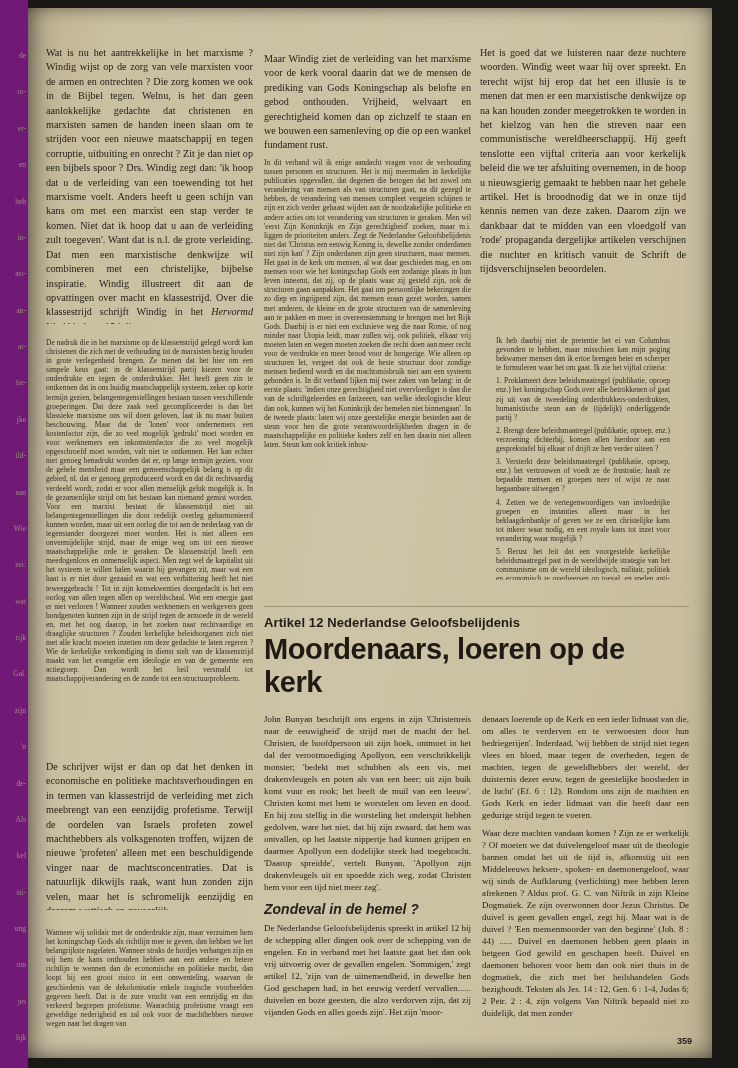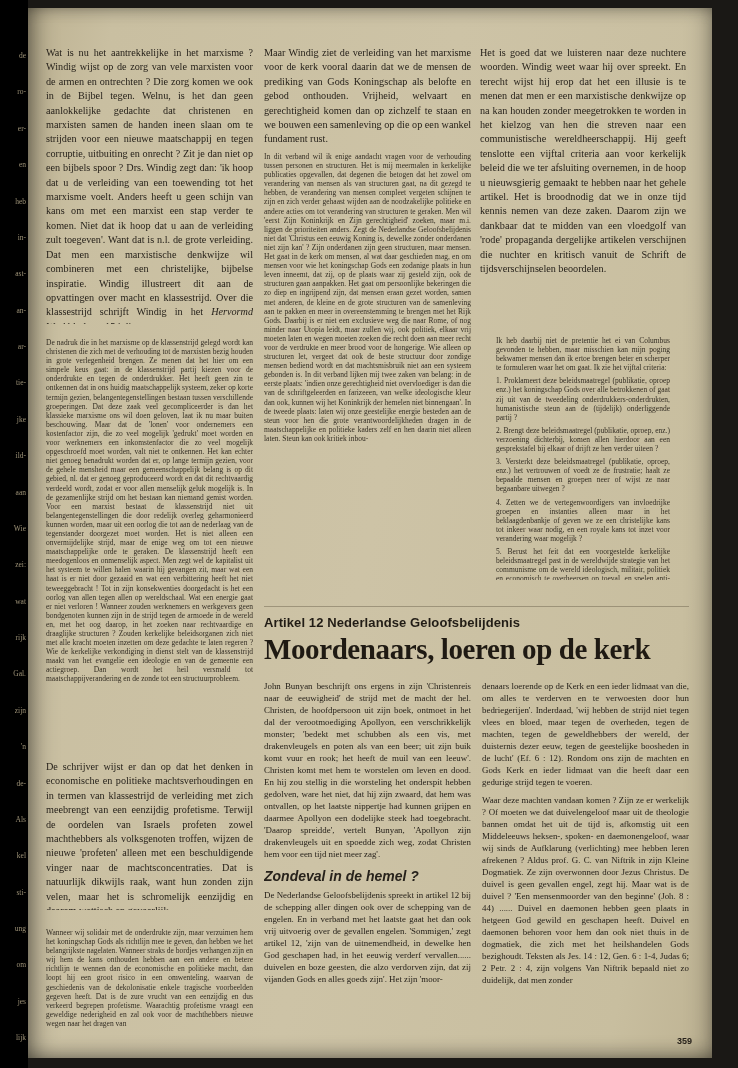--- a/index.html
+++ b/index.html
@@ -1,20 +1,20 @@
 <!DOCTYPE html>
 <html lang="nl"><head>
 <meta charset="utf-8">
 <title>Magazine page scan</title>
 <style>
   html,body{margin:0;padding:0;background:#100f0d;}
   .canvas{position:relative;width:738px;height:1068px;background:#1a1815;overflow:hidden;}
 
   
-  .edge-left{position:absolute;left:0;top:0;width:28px;height:100%;background:#000000;z-index:2;}
+  .edge-left{position:absolute;left:0;top:0;width:28px;height:100%;background:#701a75;z-index:2;}
   .edge-frags{height:100%;box-sizing:border-box;padding:52px 2px 26px 0;display:flex;flex-direction:column;justify-content:space-between;}
   .edge-frag{display:block;text-align:right;font-family:"Liberation Serif",serif;font-size:7.5px;color:#9c9176;line-height:1;}
 
   
   .page{position:absolute;left:28px;top:8px;width:684px;height:1050px;
     background:linear-gradient(100deg,#bdb292 0%,#c9bfa1 10%,#cdc3a6 50%,#c8be9f 88%,#beb393 100%);
     box-shadow:inset 14px 0 24px -10px rgba(0,0,0,.5), inset -14px 0 24px -12px rgba(0,0,0,.35), inset 0 -12px 20px -10px rgba(0,0,0,.3), inset 0 8px 16px -10px rgba(0,0,0,.25);}
 
   .col{position:absolute;}
   #col1{left:18px;top:38px;width:207px;height:1004px;}
@@ -23,21 +23,21 @@
 
   .blk{overflow:hidden;display:block;}
   .body-text{font-family:"Liberation Serif",serif;font-size:10.2px;line-height:14.4px;text-align:justify;color:#27221b;margin:0;}
   .body-text em{font-style:italic;}
   .small-text{font-family:"Liberation Serif",serif;font-size:7.5px;line-height:9.1px;text-align:justify;color:#332d23;margin:0;}
   .crit p{margin:0 16px 4px;}
 
   .article{position:absolute;left:236px;top:598px;width:425px;height:440px;overflow:hidden;}
   .rule{height:1px;background:#6f6650;opacity:.5;margin:0 0 7px;}
   .kicker{font-family:"Liberation Sans",sans-serif;font-weight:700;font-size:13px;margin:8px 0 3px;color:#211c15;letter-spacing:.1px;}
-  .headline{font-family:Liberation Serif, serif;font-weight:700;font-size:29px;letter-spacing:-.4px;margin:0 0 14px;color:#1f1a13;}
+  .headline{font-family:Liberation Sans, sans-serif;font-weight:700;font-size:29px;letter-spacing:-.4px;margin:0 0 14px;color:#1f1a13;}
   .art-cols{display:flex;gap:11px;}
   .art-col{width:207px;height:372px;overflow:hidden;}
   .art-text{font-family:"Liberation Serif",serif;font-size:8.9px;line-height:12px;text-align:justify;color:#27221b;margin:0 0 6px;}
   .subhead{font-family:"Liberation Sans",sans-serif;font-weight:700;font-style:italic;font-size:14px;margin:8px 0 5px;color:#27221b;}
 
   .page-num{position:absolute;right:20px;bottom:12px;font-family:"Liberation Sans",sans-serif;font-weight:700;font-size:9px;color:#27221b;}
 </style>
 </head>
 <body>
 
@@ -79,21 +79,21 @@
   <div class="page">
 
     <section class="col" id="col1">
       <p class="body-text blk" style="height:278px"><span>Wat is nu het aantrekkelijke in het marxisme ? Windig wijst op de zorg van vele marxisten voor de armen en ontrechten ? Die zorg komen we ook in de Bijbel tegen. Welnu, is het dan geen aanlokkelijke gedachte dat christenen en marxisten samen de handen ineen slaan om te strijden voor een nieuwe maatschappij en tegen corruptie, uitbuiting en onrecht ? Zit je dan niet op een bijbels spoor ? Drs. Windig zegt dan: 'ik hoop dat u de verleiding van een toewending tot het marxisme voelt. Anders heeft u geen schijn van kans om met een marxist een stap verder te komen. Niet dat ik hoop dat u aan de verleiding zult toegeven'. Want dat is n.l. de grote verleiding. Dat men een marxistische denkwijze wil combineren met een christelijke, bijbelse inspiratie. Windig illustreert dit aan de opvattingen over macht en klassestrijd. Over die klassestrijd schrijft Windig in het </span><em>Hervormd Weekblad</em><span> van 15 juli:</span></p>
       <p class="small-text blk" style="height:392px;margin-top:14px">De nadruk die in het marxisme op de klassenstrijd gelegd wordt kan christenen die zich met de verhouding tot de marxisten bezig houden in grote verlegenheid brengen. Ze menen dat het hier om een simpele keus gaat: in de klassenstrijd partij kiezen voor de onderdrukte en tegen de onderdrukker. Het heeft geen zin te ontkennen dat in ons huidig maatschappelijk systeem, zeker op korte termijn gezien, belangentegenstellingen bestaan tussen verschillende groeperingen. Dat deze zaak veel gecompliceerder is dan het klassieke marxisme ons wil doen geloven, laat ik nu maar buiten beschouwing. Maar dat de 'lonen' voor ondernemers een kostenfactor zijn, die zo veel mogelijk 'gedrukt' moet worden en voor werknemers een inkomstenfactor die zo veel mogelijk opgeschroefd moet worden, valt niet te ontkennen. Het kan echter niet genoeg benadrukt worden dat er, op lange termijn gezien, voor de gehele mensheid maar een gemeenschappelijk belang is op dit gebied, nl. dat er genoeg geproduceerd wordt en dat dit rechtvaardig verdeeld wordt, zodat er voor allen menselijk geluk mogelijk is. In de gezamenlijke strijd om het bestaan kan niemand gemist worden. Voor een marxist bestaat de klassenstrijd niet uit belangentegenstellingen die door redelijk overleg geharmonieerd kunnen worden, maar uit een oorlog die tot aan de nederlaag van de tegenstander doorgezet moet worden. Het is niet alleen een onvermijdelijke strijd, maar de enige weg om tot een nieuwe maatschappelijke orde te geraken. De klassenstrijd heeft een meedogenloos en onmenselijk aspect. Men zegt wel de kapitalist uit het systeem te willen halen waarin hij gevangen zit, maar wat een haat is er niet door gezaaid en wat een verbittering heeft het niet teweeggebracht ! Tot in zijn konsekwenties doorgedacht is het een oorlog van allen tegen allen op wereldschaal. Wat een energie gaat er niet verloren ! Wanneer zouden werknemers en werkgevers geen bondgenoten kunnen zijn in de strijd tegen de armoede in de wereld en, met het oog daarop, in het zoeken naar rechtvaardige en draaglijke structuren ? Zouden kerkelijke beleidsorganen zich niet met alle kracht moeten inzetten om deze gedachte te laten regeren ? Wie de kerkelijke verkondiging in dienst stelt van de klassenstrijd maakt van het evangelie een ideologie en van de gemeente een actiegroep. Dan wordt het heil versmald tot maatschappijverandering en de zonde tot een structuurprobleem.</p>
       <p class="body-text blk" style="height:150px;margin-top:30px">De schrijver wijst er dan op dat het denken in economische en politieke machtsverhoudingen en in termen van klassestrijd de verleiding met zich meebrengt van een eenzijdig profetisme. Terwijl de oordelen van Israels profeten zowel machthebbers als volksgenoten troffen, wijzen de nieuwe 'profeten' alleen met een beschuldigende vinger naar de machtsconcentraties. Dat is natuurlijk dikwijls raak, want hun zonden zijn velen, maar het is schromelijk eenzijdig en daarom wettisch en gevaarlijk.</p>
       <p class="small-text blk" style="height:120px;margin-top:18px">Wanneer wij solidair met de onderdrukte zijn, maar verzuimen hem het koningschap Gods als richtlijn mee te geven, dan hebben we het belangrijkste nagelaten. Wanneer straks de bordjes verhangen zijn en wij hem de kans onthouden hebben aan een andere en betere richtlijn te wennen dan de economische en politieke macht, dan loopt hij een groot risico in een omwenteling, waarvan de geschiedenis van de dekolonisatie enkele tragische voorbeelden gegeven heeft. Dat is de zure vrucht van een eenzijdig en dus verkeerd begrepen profetisme. Waarachtig profetisme vraagt een geweldige nederigheid en zal ook voor de machthebbers nieuwe wegen naar het dragen van</p>
     </section>
 
     <section class="col" id="col2">
-      <p class="body-text blk" style="height:98px;">Maar Windig ziet de verleiding van het marxisme voor de kerk vooral daarin dat we de mensen de prediking van Gods Koningschap als belofte en gebod onthouden. Vrijheid, welvaart en gerechtigheid komen dan op zichzelf te staan en we bouwen een samenleving op die op een wankel fundament rust.</p>
+      <p class="body-text blk" style="height:98px;margin-top:6px">Maar Windig ziet de verleiding van het marxisme voor de kerk vooral daarin dat we de mensen de prediking van Gods Koningschap als belofte en gebod onthouden. Vrijheid, welvaart en gerechtigheid komen dan op zichzelf te staan en we bouwen een samenleving op die op een wankel fundament rust.</p>
       <p class="small-text blk" style="height:420px;margin-top:8px">In dit verband wil ik enige aandacht vragen voor de verhouding tussen personen en structuren. Het is mij meermalen in kerkelijke publicaties opgevallen, dat degenen die betogen dat het zowel om verandering van mensen als van structuren gaat, na dit gezegd te hebben, de verandering van mensen compleet vergeten schijnen te zijn en zich verder gehaast wijden aan de noodzakelijke politieke en andere acties om tot verandering van structuren te geraken. Men wil 'eerst Zijn Koninkrijk en Zijn gerechtigheid' zoeken, maar m.i. liggen de prioriteiten anders. Zegt de Nederlandse Geloofsbelijdenis niet dat 'Christus een eeuwig Koning is, dewelke zonder onderdanen niet zijn kan' ? Zijn onderdanen zijn geen structuren, maar mensen. Het gaat in de kerk om mensen, al wat daar geschieden mag, en om mensen voor wie het koningschap Gods een zodanige plaats in hun leven inneemt, dat zij, op de plaats waar zij gesteld zijn, ook de structuren gaan aanpakken. Het gaat om persoonlijke bekeringen die zo diep en ingrijpend zijn, dat mensen eraan gezet worden, samen met anderen, de kleine en de grote structuren van de samenleving aan te pakken en meer in overeenstemming te brengen met het Rijk Gods. Daarbij is er niet een exclusieve weg die naar Rome, of nog minder naar Utopia leidt, maar zullen wij, ook politiek, elkaar vrij moeten laten en wegen moeten zoeken die recht doen aan meer recht voor de verdrukte en meer brood voor de hongerige. Wie alleen op structuren let, vergeet dat ook de beste structuur door zondige mensen bediend wordt en dat machtsmisbruik niet aan een systeem gebonden is. In dit verband lijken mij twee zaken van belang: in de eerste plaats: 'indien onze gerechtigheid niet overvloediger is dan die van de schriftgeleerden en farizeeen, van welke ideologische kleur dan ook, kunnen wij het Koninkrijk der hemelen niet binnengaan'. In de tweede plaats: laten wij onze geestelijke energie besteden aan de steun voor hen die grote verantwoordelijkheden dragen in de maatschappelijke en politieke kaders zelf en hen daarin niet alleen laten. Steun kan ook kritiek inbou-</p>
     </section>
 
     <section class="col" id="col3">
       <p class="body-text blk" style="height:282px;margin-top:6px">Het is goed dat we luisteren naar deze nuchtere woorden. Windig weet waar hij over spreekt. En terecht wijst hij erop dat het een illusie is te menen dat men er een marxistische denkwijze op na kan houden zonder meegetrokken te worden in het kielzog van hen die streven naar een communistische wereldheerschappij. Hij geeft tenslotte een vijftal criteria aan voor kerkelijk beleid die we ter afsluiting overnemen, in de hoop u nieuwsgierig gemaakt te hebben naar het gehele artikel. Het is broodnodig dat we in onze tijd kennis nemen van deze zaken. Daarom zijn we dankbaar dat te midden van een vloedgolf van 'rode' propaganda dergelijke artikelen verschijnen die nuchter en kritisch vanuit de Schrift de tijdsverschijnselen beoordelen.</p>
       <div class="crit blk" style="height:244px;margin-top:8px">
         <p class="small-text">Ik heb daarbij niet de pretentie het ei van Columbus gevonden te hebben, maar misschien kan mijn poging bekwamer mensen dan ik ertoe brengen beter en scherper te formuleren waar het om gaat. Ik zie het vijftal criteria:</p>
         <p class="small-text">1. Proklameert deze beleidsmaatregel (publikatie, oproep enz.) het koningschap Gods over alle betrokkenen of gaat zij uit van de tweedeling onderdrukkers-onderdrukten, humanistische steun aan de (tijdelijk) onderliggende partij ?</p>
         <p class="small-text">2. Brengt deze beleidsmaatregel (publikatie, oproep, enz.) verzoening dichterbij, komen allen hierdoor aan een gesprekstafel bij elkaar of drijft ze hen verder uiteen ?</p>
         <p class="small-text">3. Versterkt deze beleidsmaatregel (publikatie, oproep, enz.) het vertrouwen of voedt ze de frustratie; haalt ze bepaalde mensen en groepen neer of wijst ze naar begaanbare uitwegen ?</p>

